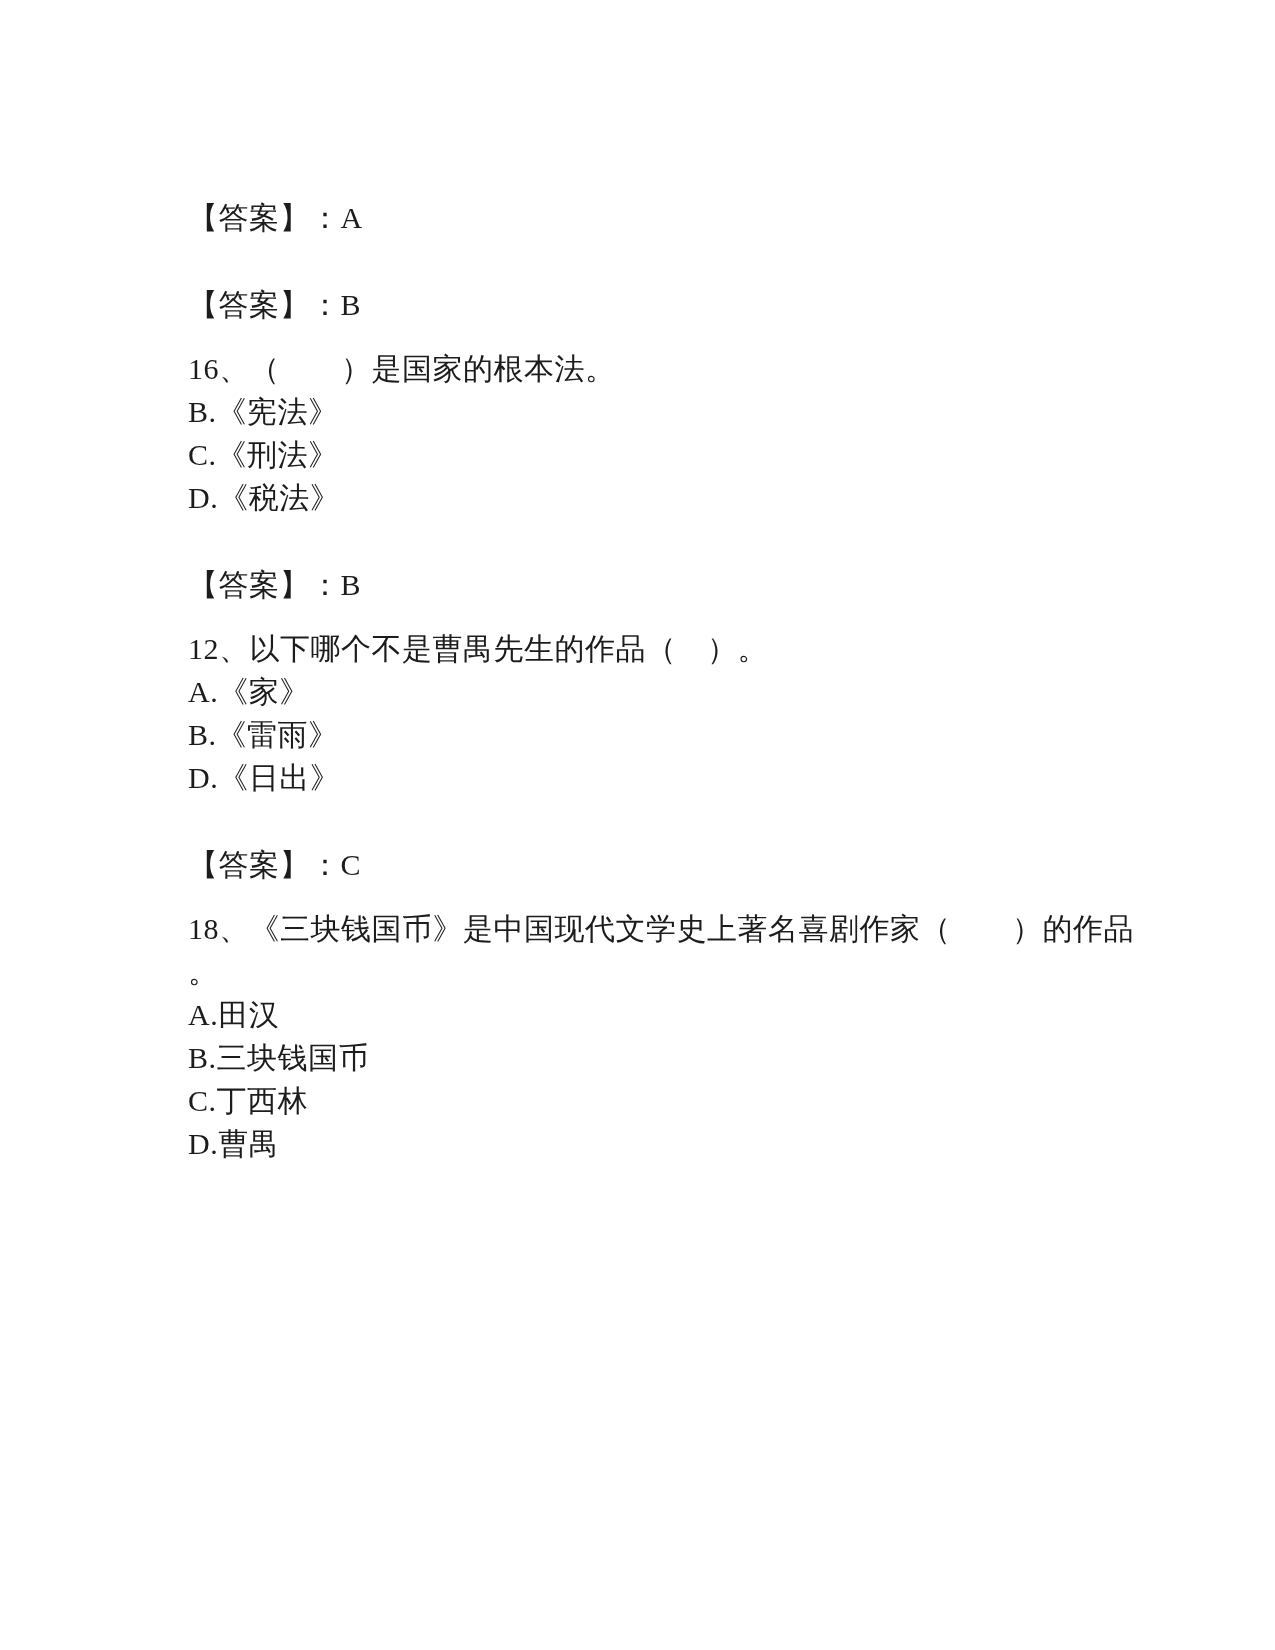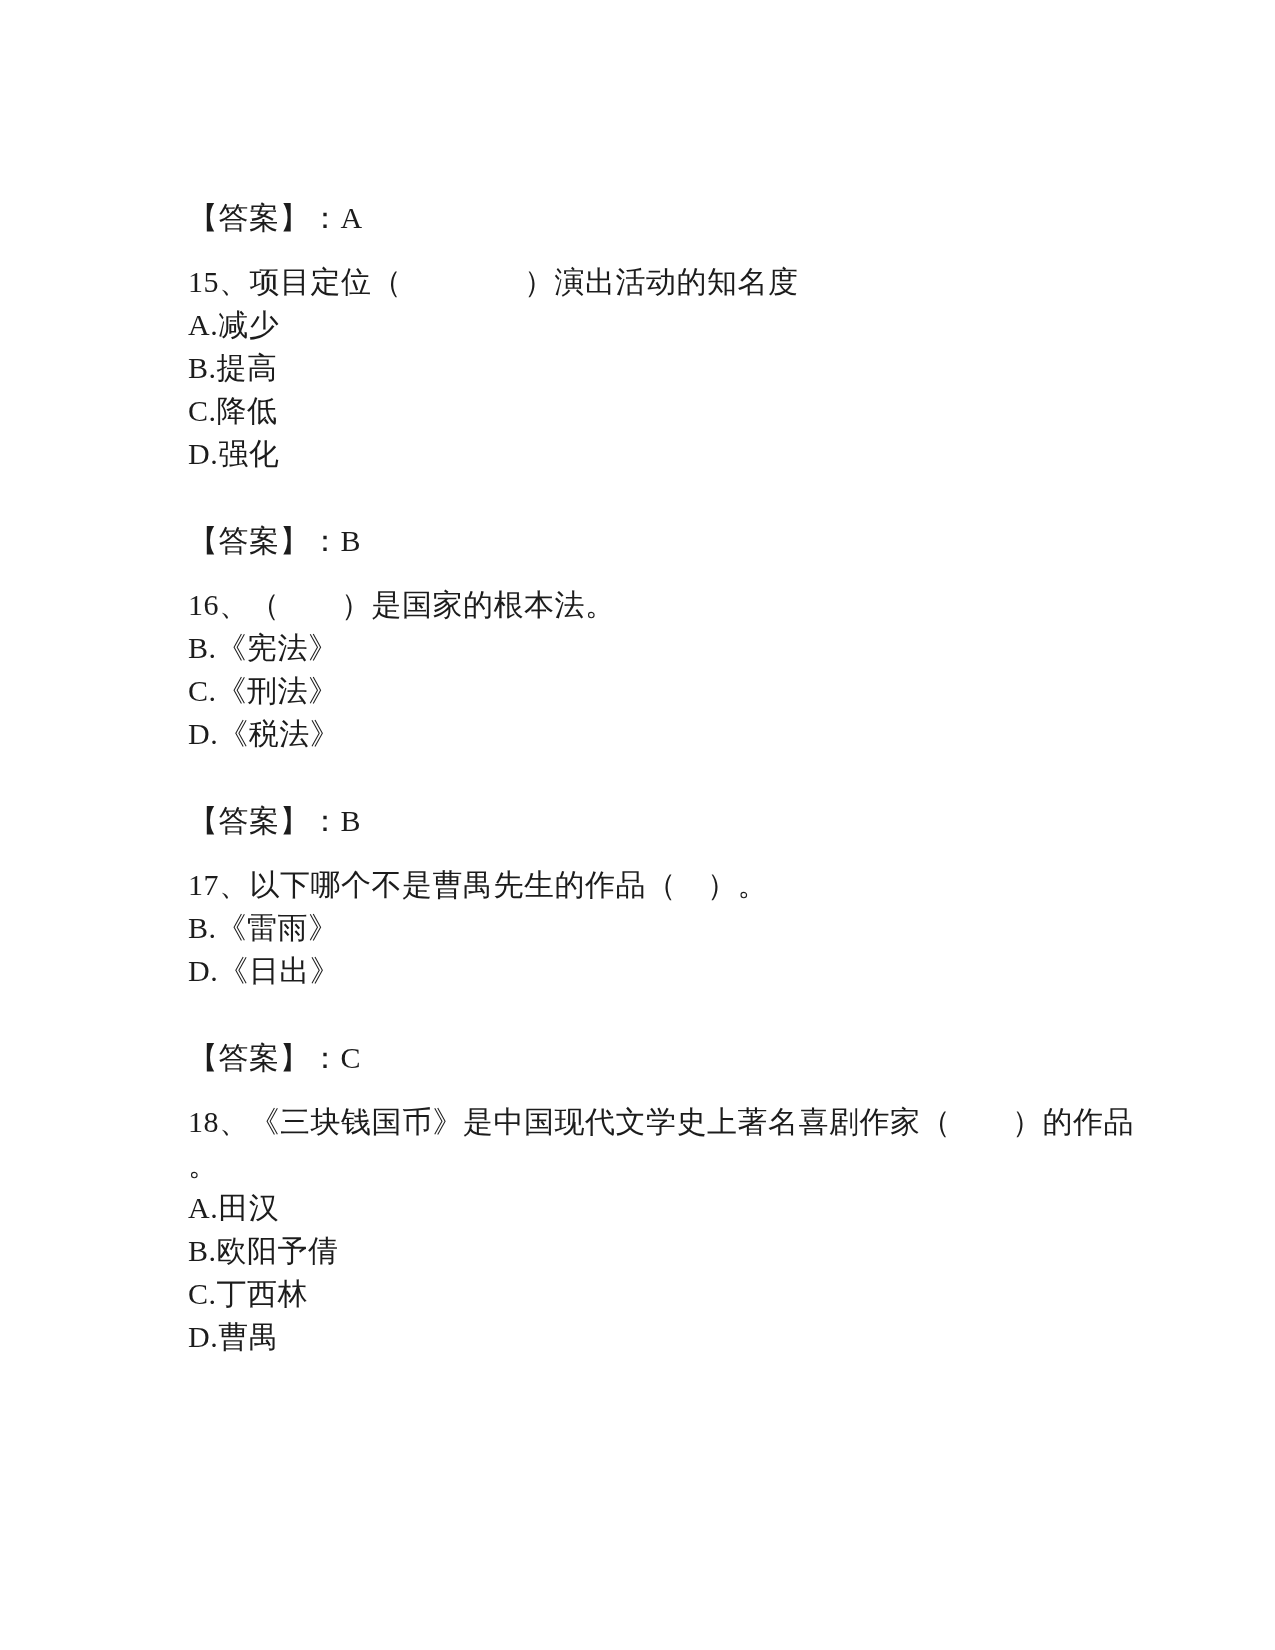--- a/index.html
+++ b/index.html
@@ -36,49 +36,43 @@
     margin-top: 21px;
   }
 </style>
 </head>
 <body>
 
 <div class="page">
 
   <p class="line answer-line">【答案】：A</p>
 
-  <div class="question-block">
-    <p class="line question-line">15、项目定位（　　　　）演出活动的知名度</p>
-    <p class="line option-line">A.减少</p>
-    <p class="line option-line">B.提高</p>
-    <p class="line option-line">C.降低</p>
-    <p class="line option-line">D.强化</p>
-  </div>
 
   <p class="line answer-line">【答案】：B</p>
 
   <div class="question-block">
     <p class="line question-line">16、（　　）是国家的根本法。</p>
     <p class="line option-line">B.《宪法》</p>
     <p class="line option-line">C.《刑法》</p>
     <p class="line option-line">D.《税法》</p>
   </div>
 
   <p class="line answer-line">【答案】：B</p>
 
   <div class="question-block">
-    <p class="line question-line">17、以下哪个不是曹禺先生的作品（　）。</p>
+    <p class="line question-line">12、以下哪个不是曹禺先生的作品（　）。</p>
+    <p class="line option-line">A.《家》</p>
     <p class="line option-line">B.《雷雨》</p>
     <p class="line option-line">D.《日出》</p>
   </div>
 
   <p class="line answer-line">【答案】：C</p>
 
   <div class="question-block">
     <p class="line question-line">18、《三块钱国币》是中国现代文学史上著名喜剧作家（　　）的作品</p>
     <p class="line question-line">。</p>
     <p class="line option-line">A.田汉</p>
-    <p class="line option-line">B.欧阳予倩</p>
+    <p class="line option-line">B.三块钱国币</p>
     <p class="line option-line">C.丁西林</p>
     <p class="line option-line">D.曹禺</p>
   </div>
 
 </div>
 
 </body></html>

